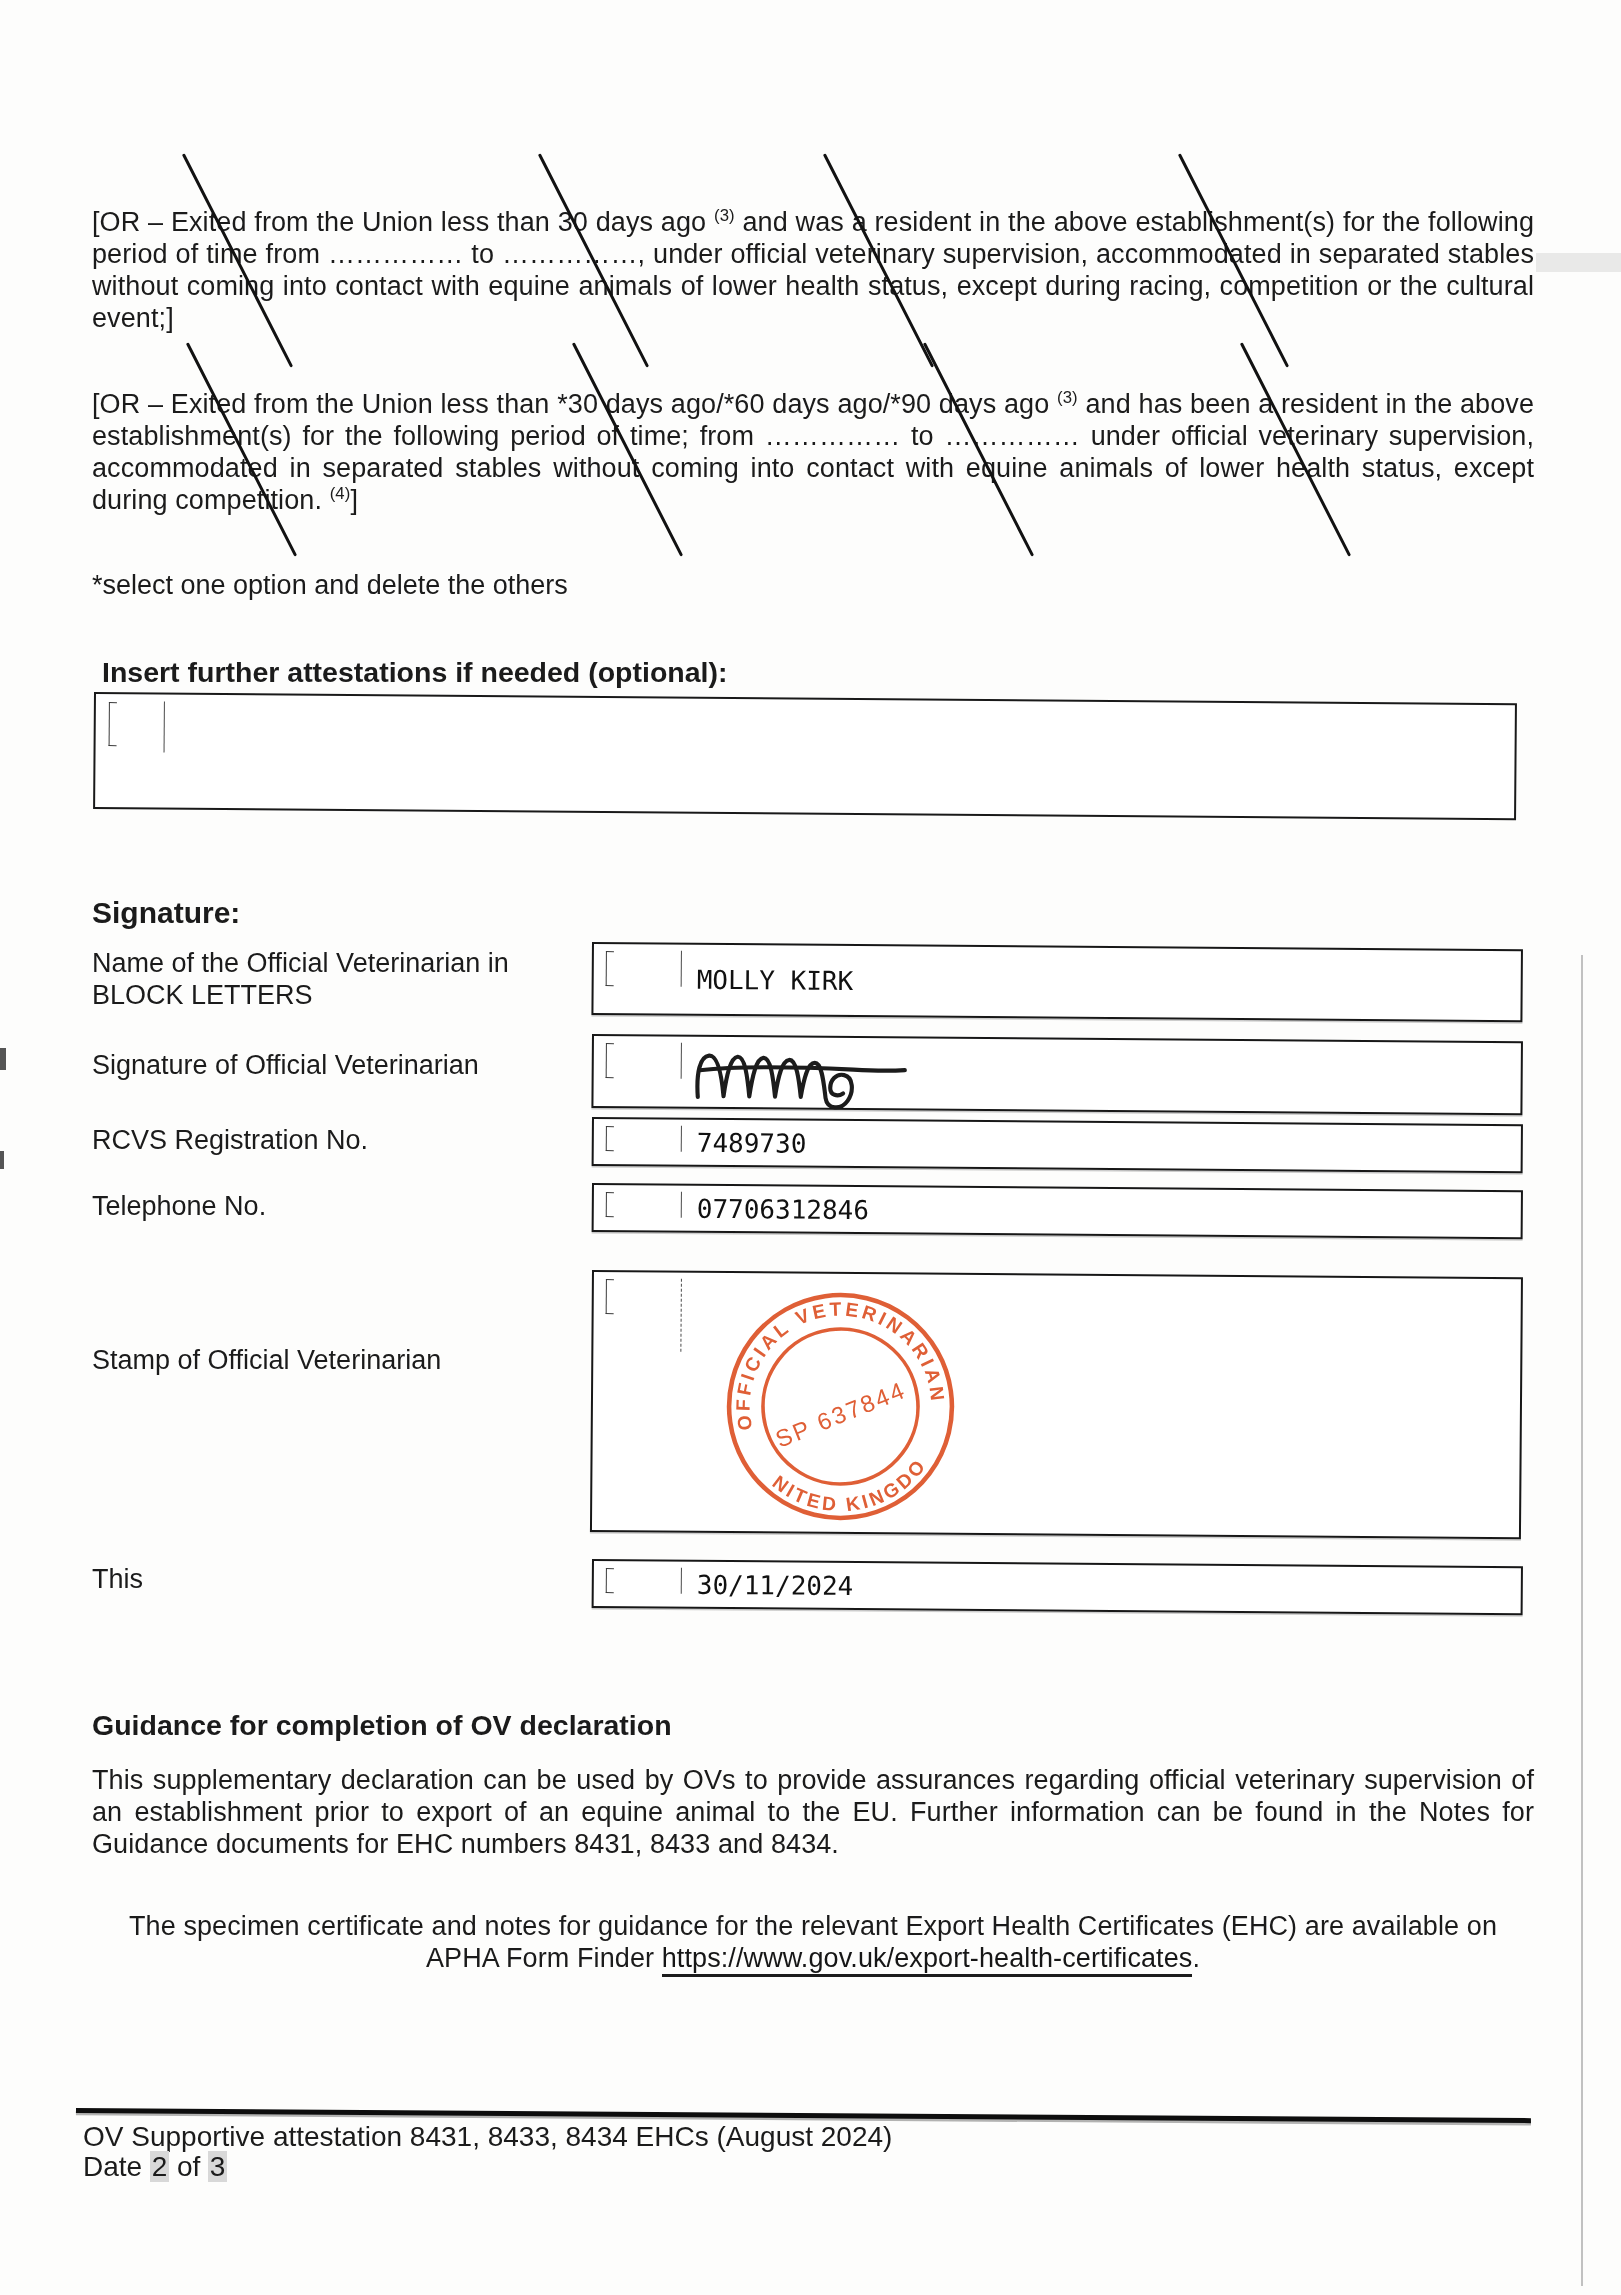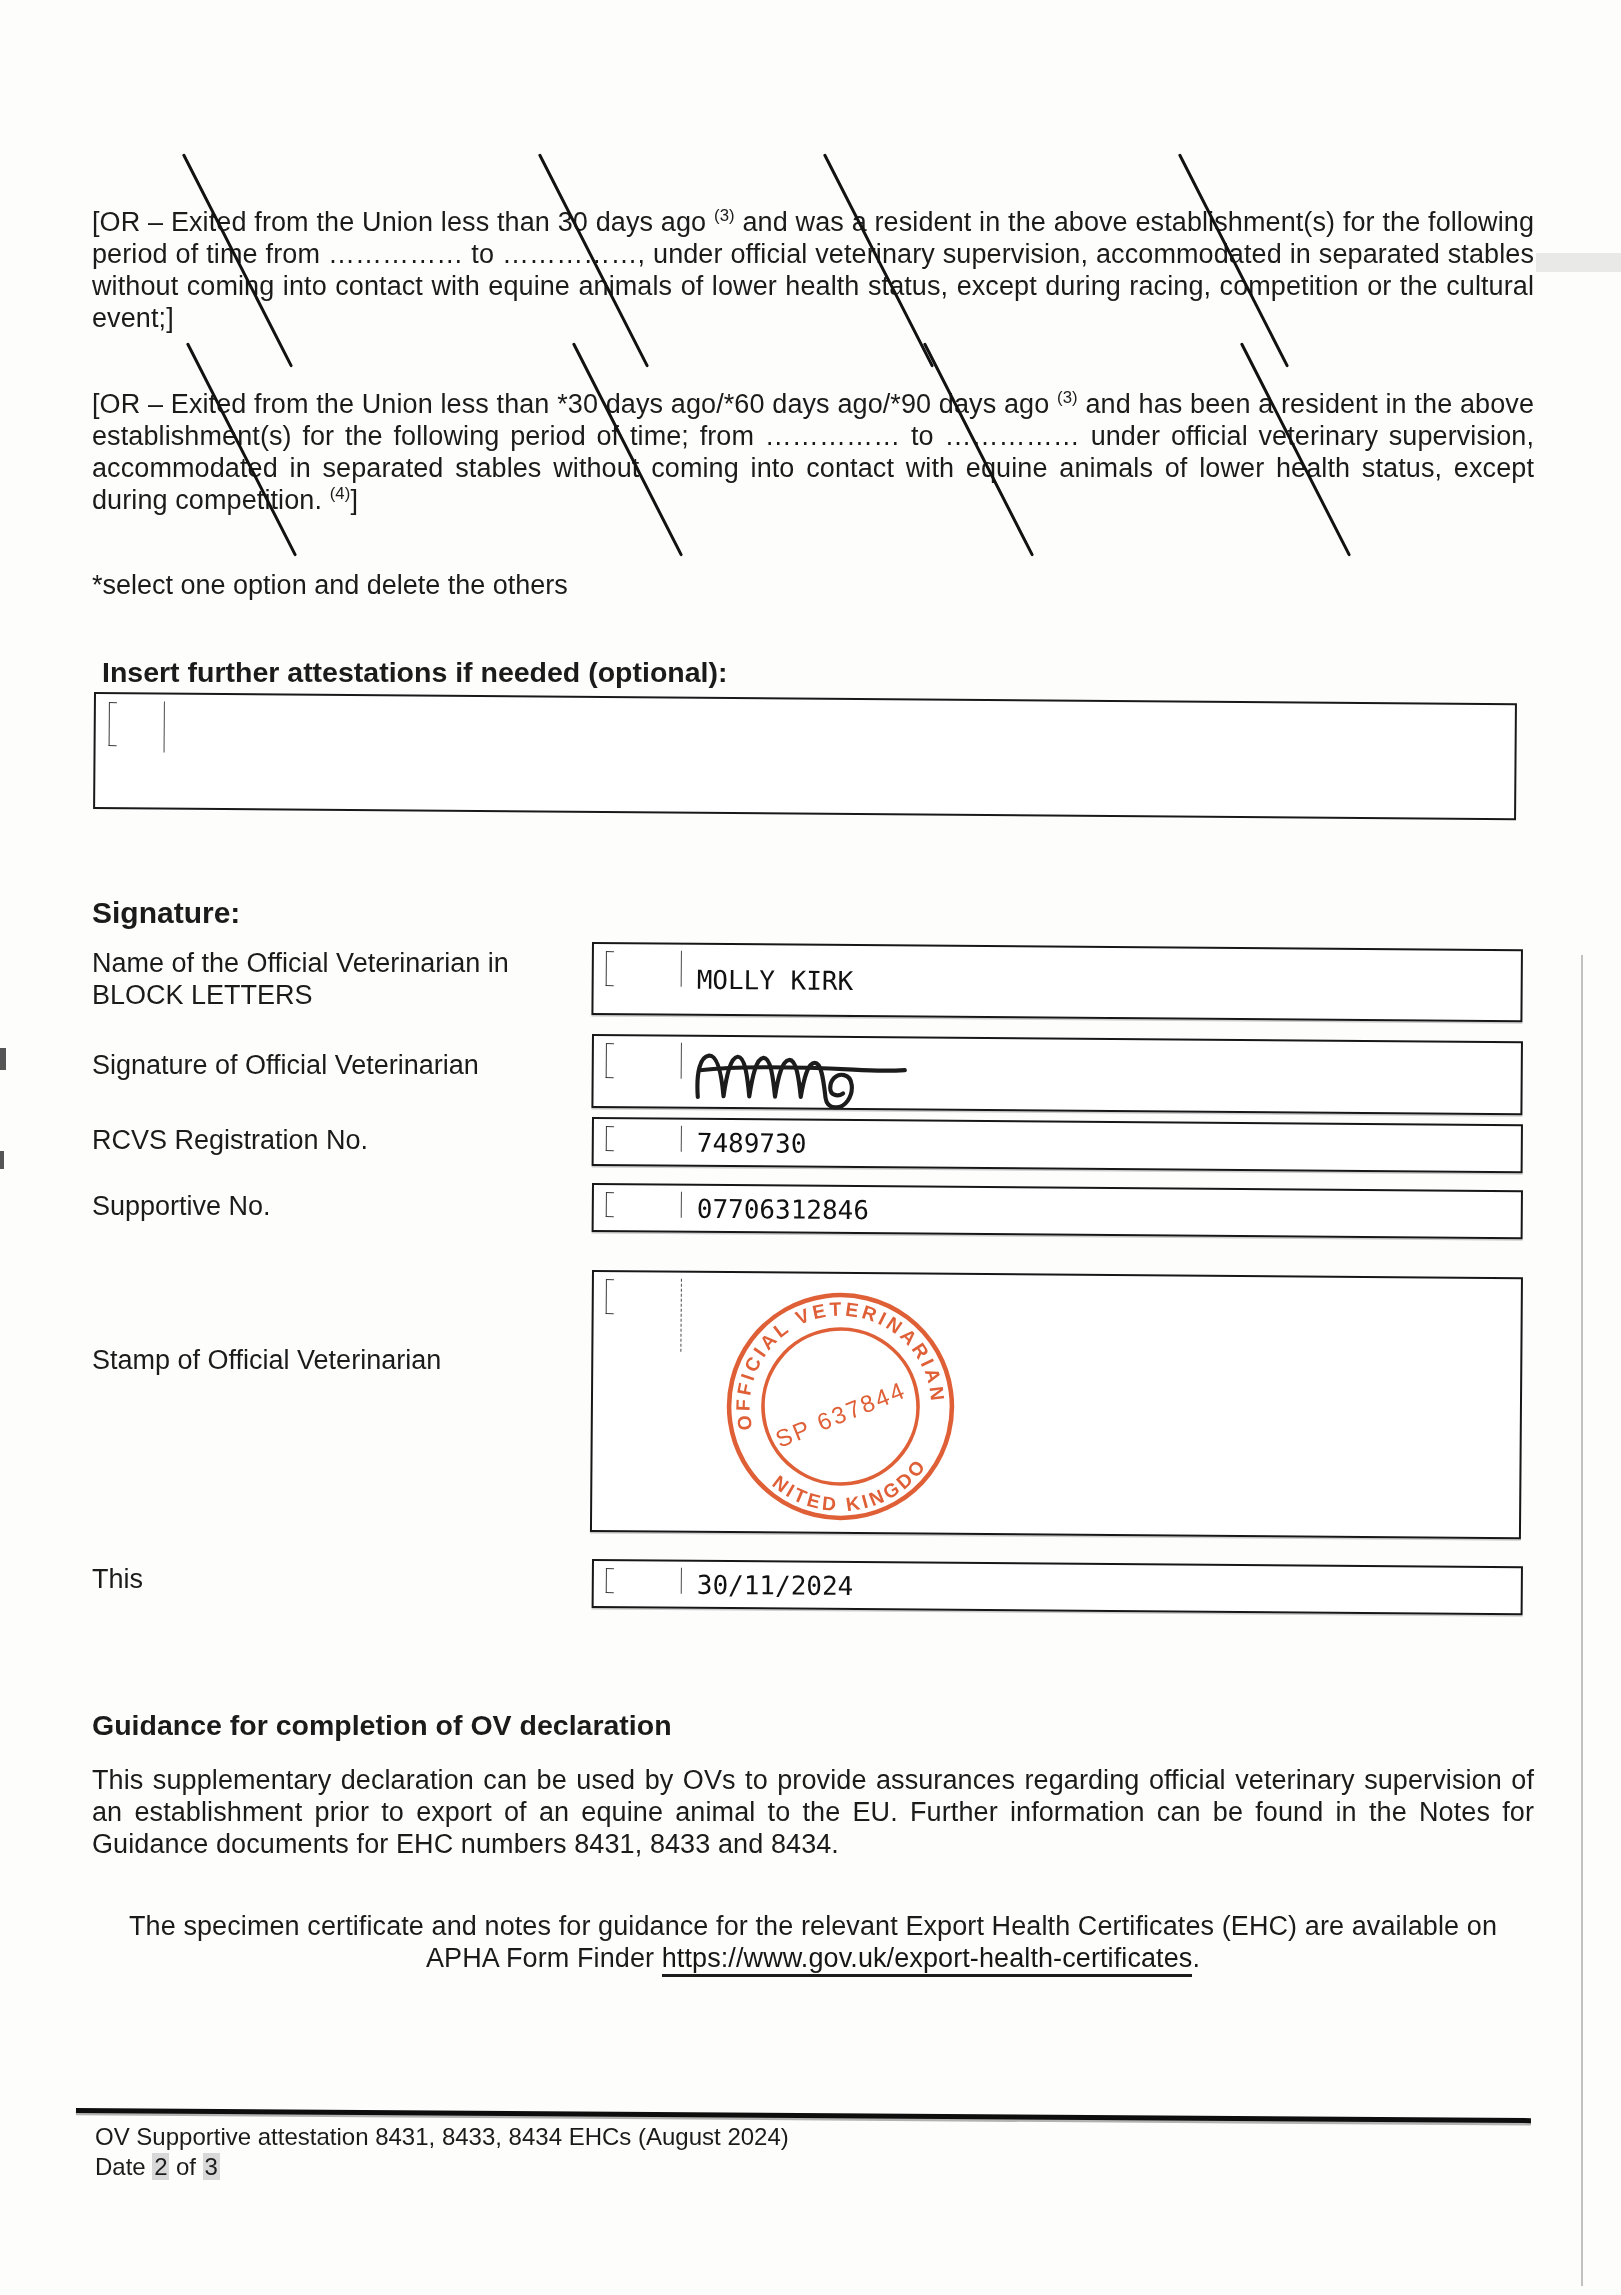--- a/index.html
+++ b/index.html
@@ -18,21 +18,21 @@
          border-left:1.8px solid #3a3a3a;border-top:1.4px solid #3a3a3a;border-bottom:1.4px solid #3a3a3a;}
   .fmark2{position:absolute;left:87px;top:6.4px;width:0;height:36px;border-left:1.4px solid #4a4a4a;}
   .fmark2.dashed{border-left-style:dashed;height:73px;}
   .fval{position:absolute;left:103px;top:50%;transform:translateY(-50%);
         font-family:"DejaVu Sans Mono", monospace;font-size:26px;white-space:pre;color:#111;}
   .label{font-size:27px;line-height:32px;width:482px;}
   .strike{position:absolute;width:2.8px;height:239px;background:#121212;border-radius:1.4px;
           transform:rotate(-27deg);}
   .footer-rule{left:76px;top:2108px;width:1455px;height:5px;background:#0e0e0e;
                transform:rotate(0.4deg);transform-origin:left top;box-shadow:0 2.3px 0 rgba(40,40,40,.35);}
-  .footer-text{font-size:24px;line-height:30px;margin-left:12px;}
+  .footer-text{font-size:28px;line-height:30px;}
   .hl{background:#d8d8d8;padding:0 1.8px;}
   .link{color:#161616;border-bottom:3.2px solid #1c1c1c;padding-bottom:1.4px;}
   .artifact-vline{left:1581px;top:955px;width:1.8px;height:1331px;background:#8f8f8f;opacity:.55;}
   .artifact-smudge{left:1536px;top:253px;width:85px;height:19px;background:#e9e9e8;}
   .edge-speck{background:#555;}
   .stamp-wrap{left:721px;top:1285px;width:239px;height:243px;transform:rotate(-8deg);opacity:.92;}
   svg text{font-family:"Liberation Sans", sans-serif;}
 </style>
 </head>
 <body>
@@ -81,21 +81,21 @@
   </svg>
 </div>
 
 <div class="abs label" style="left:92px;top:1124px;">RCVS Registration No.</div>
 <div class="abs fieldbox" style="left:592px;top:1117px;width:927px;height:45px;">
   <span class="fmark" style="height:23px;"></span>
   <span class="fmark2" style="height:26px;"></span>
   <span class="fval">7489730</span>
 </div>
 
-<div class="abs label" style="left:92px;top:1190px;">Supportive No.</div>
+<div class="abs label" style="left:92px;top:1190px;">Telephone No.</div>
 <div class="abs fieldbox" style="left:592px;top:1183px;width:927px;height:45px;">
   <span class="fmark" style="height:23px;"></span>
   <span class="fmark2" style="height:26px;"></span>
   <span class="fval">07706312846</span>
 </div>
 
 <div class="abs label" style="left:92px;top:1344px;">Stamp of Official Veterinarian</div>
 <div class="abs fieldbox" style="left:592px;top:1270px;width:927px;height:258px;">
   <span class="fmark"></span>
   <span class="fmark2 dashed"></span>

